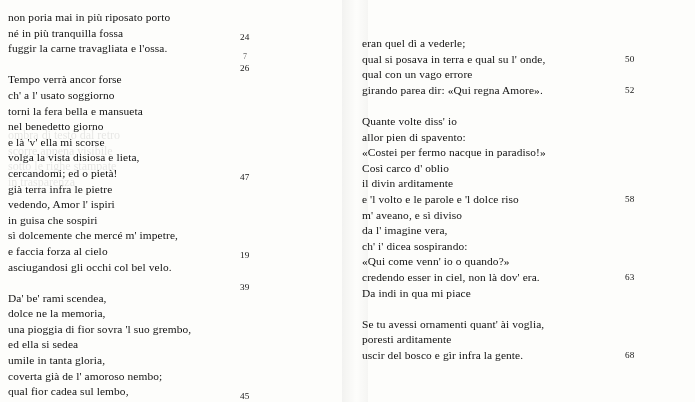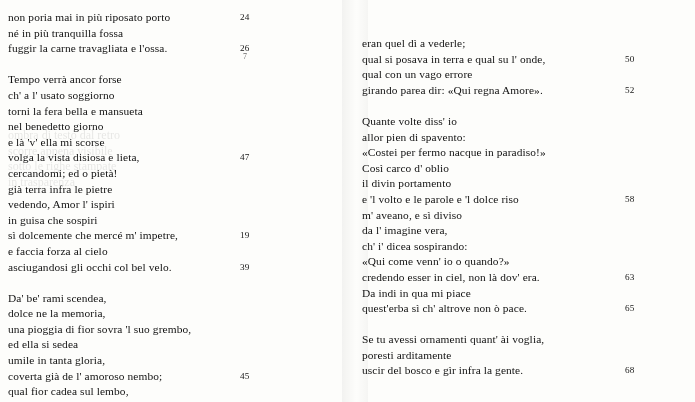--- a/index.html
+++ b/index.html
@@ -51,21 +51,21 @@
   .line .txt {
     display: inline-block;
   }
   .num {
     position: absolute;
     font-size: 9.2px;
     line-height: 15.6px;
     letter-spacing: 0.2px;
     color: #161616;
   }
-  .col-left .num { left: 232px; }
+  .col-left .num { left: 232px; margin-top: 20px; }
   .col-right .num { left: 263px; }
 
   .stanza-gap { height: 15.6px; }
 
   .left-inner {
     position: absolute;
     left: 8px;
     top: 10px;
     width: 330px;
   }
@@ -153,29 +153,28 @@
           <div class="line"><span class="txt">qual si posava in terra e qual su l' onde,</span><span class="num">50</span></div>
           <div class="line"><span class="txt">qual con un vago errore</span></div>
           <div class="line"><span class="txt">girando parea dir: «Qui regna Amore».</span><span class="num">52</span></div>
         </div>
         <div class="stanza-gap"></div>
         <div class="block">
           <div class="line"><span class="txt">Quante volte diss' io</span></div>
           <div class="line"><span class="txt">allor pien di spavento:</span></div>
           <div class="line"><span class="txt">«Costei per fermo nacque in paradiso!»</span></div>
           <div class="line"><span class="txt">Così carco d' oblio</span></div>
-          <div class="line"><span class="txt">il divin portamento</span></div>
+          <div class="line"><span class="txt">il divin arditamente</span></div>
           <div class="line"><span class="txt">e 'l volto e le parole e 'l dolce riso</span><span class="num">58</span></div>
           <div class="line"><span class="txt">m' aveano, e sì diviso</span></div>
           <div class="line"><span class="txt">da l' imagine vera,</span></div>
           <div class="line"><span class="txt">ch' i' dicea sospirando:</span></div>
           <div class="line"><span class="txt">«Qui come venn' io o quando?»</span></div>
           <div class="line"><span class="txt">credendo esser in ciel, non là dov' era.</span><span class="num">63</span></div>
           <div class="line"><span class="txt">Da indi in qua mi piace</span></div>
-          <div class="line"><span class="txt">quest'erba sì ch' altrove non ò pace.</span><span class="num">65</span></div>
         </div>
         <div class="stanza-gap"></div>
         <div class="block">
           <div class="line"><span class="txt">Se tu avessi ornamenti quant' ài voglia,</span></div>
           <div class="line"><span class="txt">poresti arditamente</span></div>
           <div class="line"><span class="txt">uscir del bosco e gìr infra la gente.</span><span class="num">68</span></div>
         </div>
       </div>
   </div>
 

